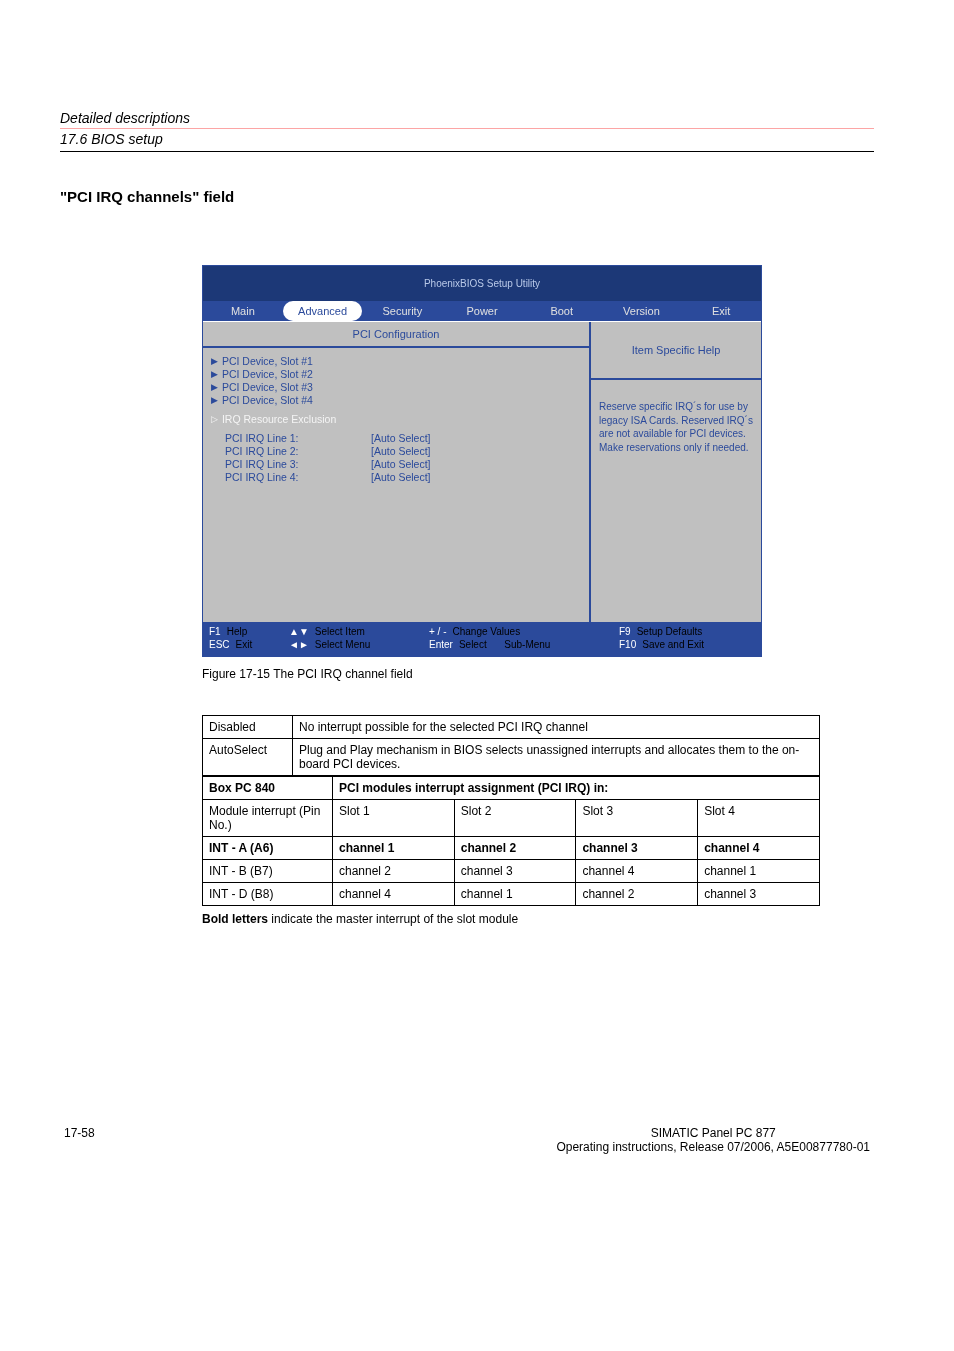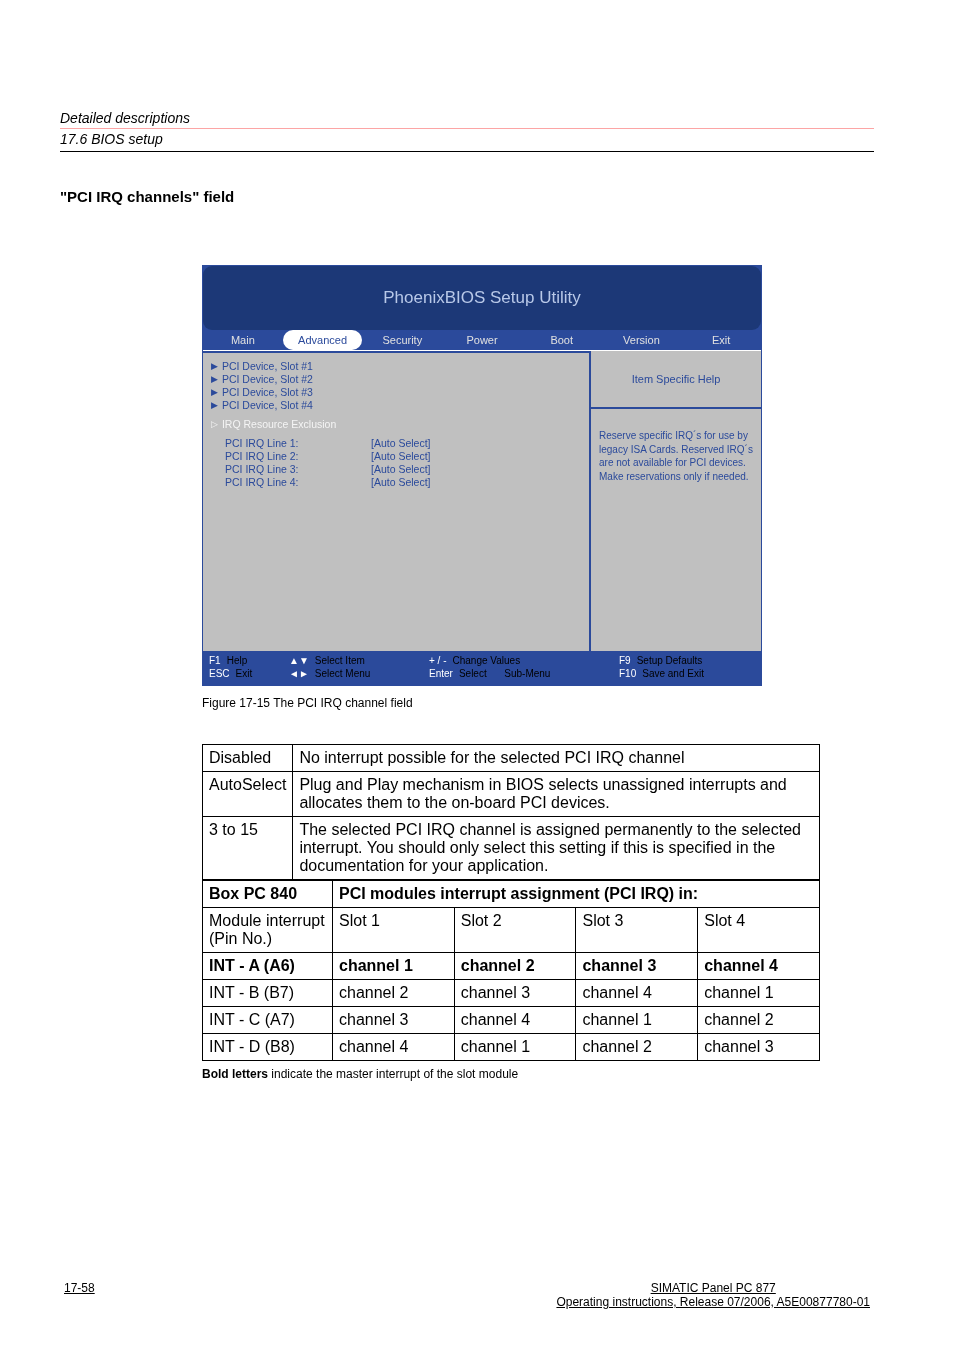--- a/index.html
+++ b/index.html
@@ -43,23 +43,22 @@
     width: 560px;
     border: 1px solid #2b4a9b;
     background: #2b4a9b;
     font-family: Arial, sans-serif;
     font-size: 11px;
   }
   .bios-title {
     text-align: center;
     color: #b8c8e8;
     background: #1c3877;
-    padding: 22px 0;
-    font-size: 17px;
-    border-radius: 9px;
+    padding: 12px 0;
+    font-size: 10px;
   }
   .bios-tabs {
     display: flex;
     background: #2b4a9b;
   }
   .bios-tab {
     padding: 4px 0;
     text-align: center;
     color: #e0e0e0;
     font-size: 11px;
@@ -136,40 +135,39 @@
   .lbl { color:#000; }
   .figure-caption {
     margin: 10px 0 34px 142px;
     font-size: 12px;
   }
   
   .tbl-wrap { margin-left: 142px; }
   table.doc {
     border-collapse: collapse;
     width: 618px;
-    font-size: 16px;
+    font-size: 12px;
   }
   table.doc th, table.doc td {
     border: 1px solid #000;
     padding: 4px 6px;
     text-align: left;
     vertical-align: top;
   }
   .between {
     margin: 6px 0 10px 142px;
     font-size: 12px;
   }
   .bold { font-weight: bold; }
   .footer-space {
     margin-top: 200px;
     display: flex;
     justify-content: space-between;
     font-size: 12px;
     padding: 0 4px;
-    text-decoration: underline;
   }
   .footer-right { text-align: center; }
 </style>
 </head>
 <body>
 
 <div class="page">
   <div class="header-section">
     <div class="header-top">Detailed descriptions</div>
     <div class="header-bottom">17.6 BIOS setup</div>
@@ -184,20 +182,21 @@
         <div class="bios-tab">Main</div>
         <div class="bios-tab active">Advanced</div>
         <div class="bios-tab">Security</div>
         <div class="bios-tab">Power</div>
         <div class="bios-tab">Boot</div>
         <div class="bios-tab">Version</div>
         <div class="bios-tab">Exit</div>
       </div>
       <div class="bios-body">
         <div class="bios-left">
+          <div class="bios-left-title">PCI Configuration</div>
           <div class="bios-items">
             <div class="bios-item-line">
                 <span class="tri">▶</span>
                 <span>PCI Device, Slot #1</span>
               </div>
             <div class="bios-item-line">
                 <span class="tri">▶</span>
                 <span>PCI Device, Slot #2</span>
               </div>
             <div class="bios-item-line">
@@ -283,24 +282,20 @@
   <div class="tbl-wrap">
     <table class="doc">
       <tbody>
         <tr>
           <td style="width:90px;">Disabled</td>
           <td>No interrupt possible for the selected PCI IRQ channel</td>
         </tr>
         <tr>
           <td>AutoSelect</td>
           <td>Plug and Play mechanism in BIOS selects unassigned interrupts and allocates them to the on-board PCI devices.</td>
-        </tr>
-        <tr>
-          <td>3 to 15</td>
-          <td>The selected PCI IRQ channel is assigned permanently to the selected interrupt. You should only select this setting if this is specified in the documentation for your application.</td>
         </tr>
       </tbody>
     </table>
   </div>
 
 
   <div class="tbl-wrap">
     <table class="doc">
       <tbody>
         <tr>
@@ -322,27 +317,20 @@
           <td>channel 4</td>
         </tr>
         <tr>
           <td>INT - B (B7)</td>
           <td>channel 2</td>
           <td>channel 3</td>
           <td>channel 4</td>
           <td>channel 1</td>
         </tr>
         <tr>
-          <td>INT - C (A7)</td>
-          <td>channel 3</td>
-          <td>channel 4</td>
-          <td>channel 1</td>
-          <td>channel 2</td>
-        </tr>
-        <tr>
           <td>INT - D (B8)</td>
           <td>channel 4</td>
           <td>channel 1</td>
           <td>channel 2</td>
           <td>channel 3</td>
         </tr>
       </tbody>
     </table>
   </div>
 

